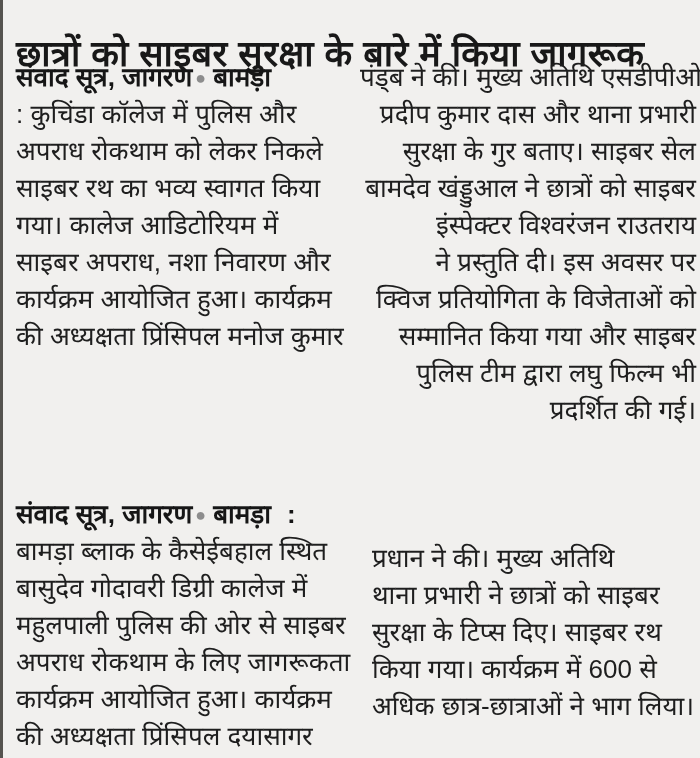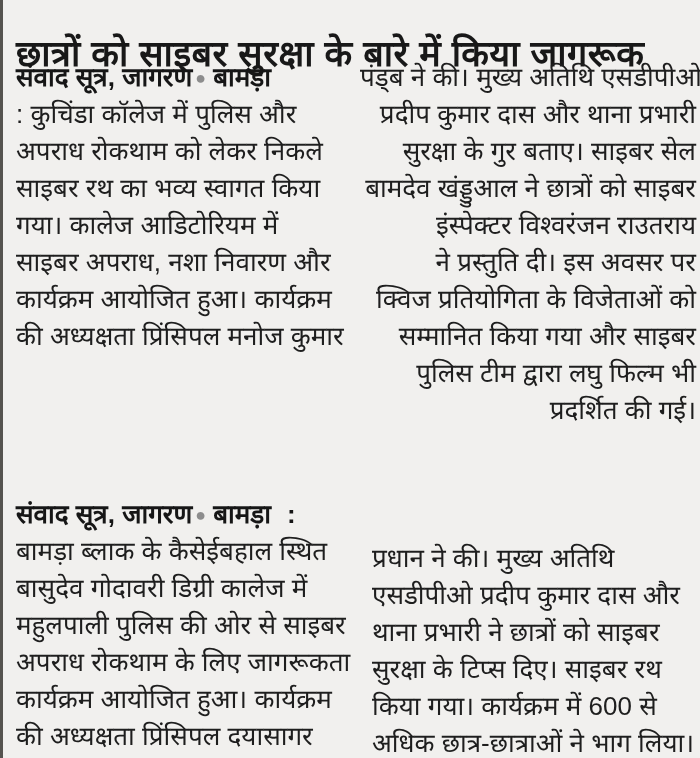--- a/index.html
+++ b/index.html
@@ -124,21 +124,20 @@
         <div class="tline">महुलपाली पुलिस की ओर से साइबर</div>
         <div class="tline">अपराध रोकथाम के लिए जागरूकता</div>
         <div class="tline">कार्यक्रम आयोजित हुआ। कार्यक्रम</div>
         <div class="tline">की अध्यक्षता प्रिंसिपल दयासागर</div>
       </div>
   </div>
 
   <div class="col a2c2">
     <div>
         <div class="tline">प्रधान ने की। मुख्य अतिथि</div>
-        <div class="tline">एसडीपीओ प्रदीप कुमार दास और</div>
         <div class="tline">थाना प्रभारी ने छात्रों को साइबर</div>
         <div class="tline">सुरक्षा के टिप्स दिए। साइबर रथ</div>
         <div class="tline">किया गया। कार्यक्रम में 600 से</div>
         <div class="tline">अधिक छात्र-छात्राओं ने भाग लिया।</div>
       </div>
   </div>
 
 </div>
 
 </body></html>

